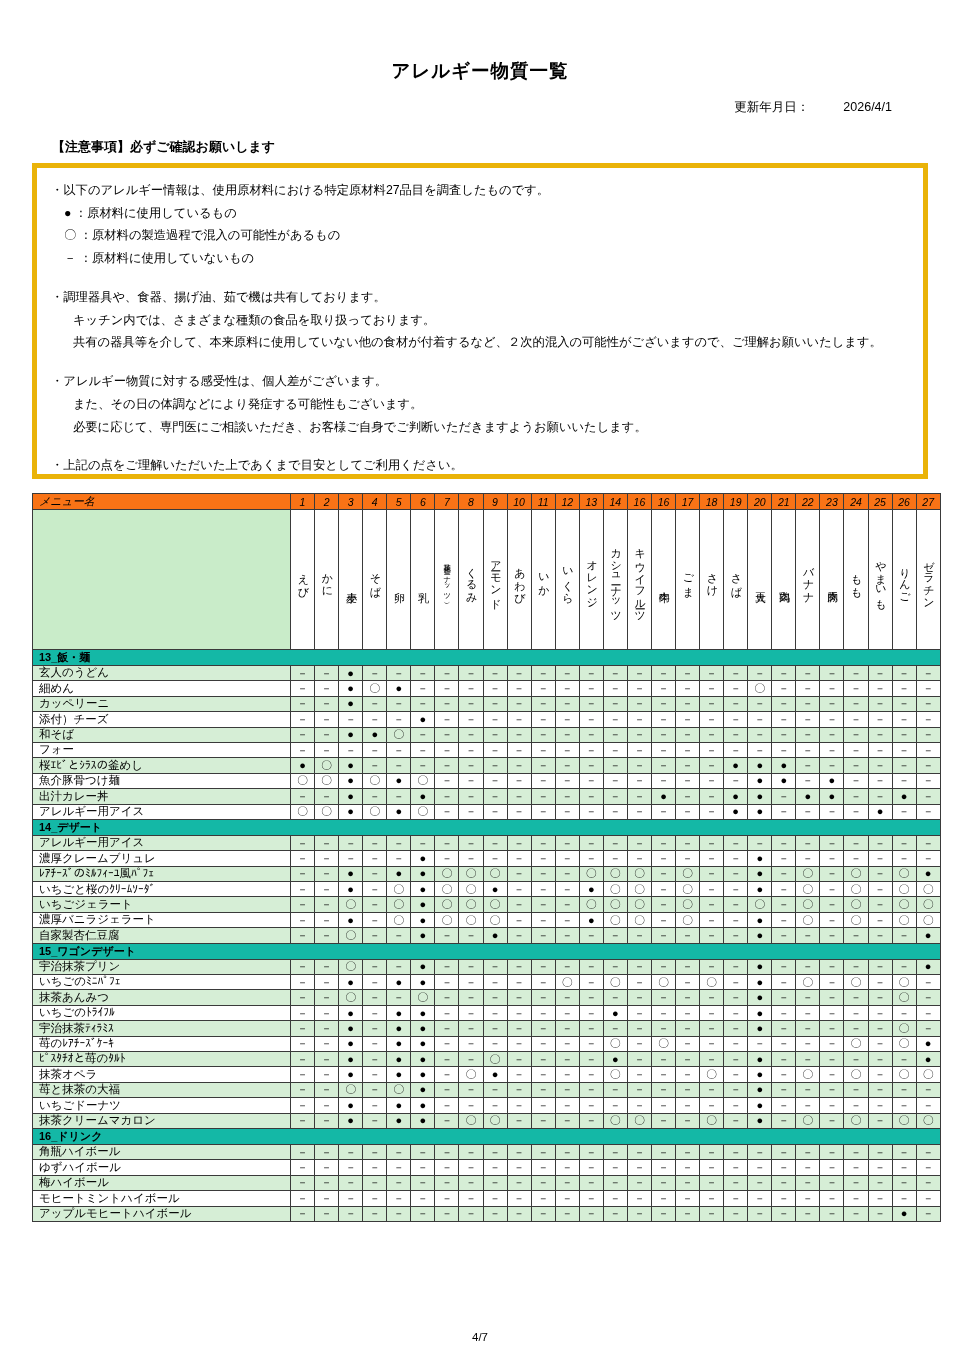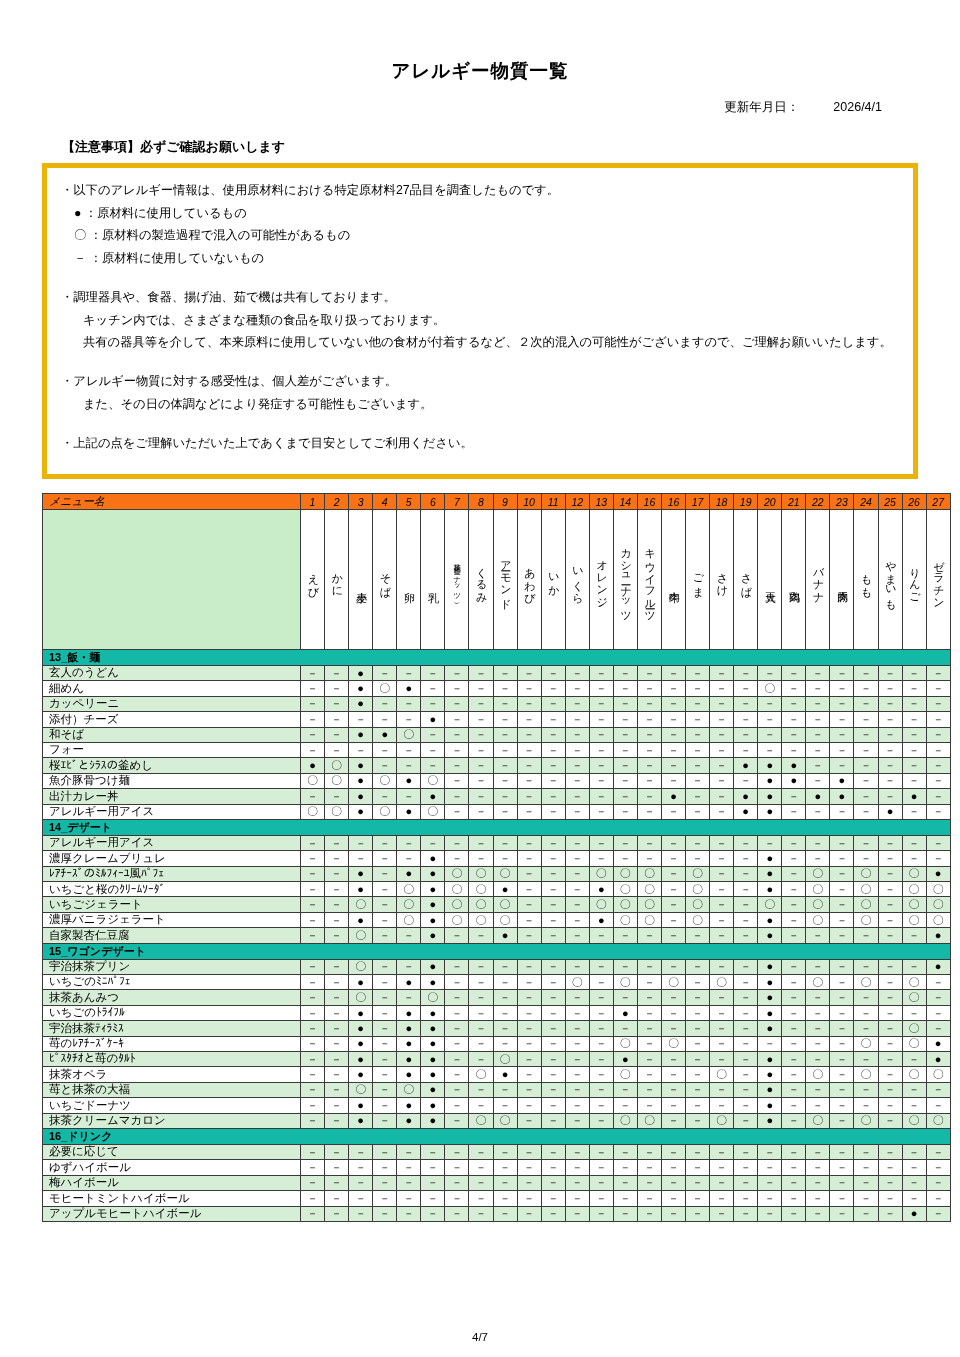--- a/index.html
+++ b/index.html
@@ -7,21 +7,21 @@
     margin: 0; padding: 0;
     background: #ffffff;
   }
   body {
     width: 960px; height: 1357px;
     position: relative;
     font-family: "Liberation Sans", "DejaVu Sans", sans-serif;
     color: #000;
     font-size: 12px;
   }
-  .page { position: relative; width: 960px; height: 1357px; padding: 0 42px; }
+  .page { position: relative; width: 960px; height: 1357px; padding: 0 32px; }
 
   
   .doc-title {
     text-align: center;
     font-size: 18.5px;
     font-weight: bold;
     letter-spacing: 1px;
     padding-top: 58px;
     text-decoration: underline;
     text-underline-offset: 5px;
@@ -161,20 +161,21 @@
     <div class="nl ind1">● ：原材料に使用しているもの</div>
     <div class="nl ind1">〇 ：原材料の製造過程で混入の可能性があるもの</div>
     <div class="nl ind1">－ ：原材料に使用していないもの</div>
     <div class="spacer"></div>
     <div class="nl">・調理器具や、食器、揚げ油、茹で機は共有しております。</div>
     <div class="nl ind2">キッチン内では、さまざまな種類の食品を取り扱っております。</div>
     <div class="nl ind2">共有の器具等を介して、本来原料に使用していない他の食材が付着するなど、２次的混入の可能性がございますので、ご理解お願いいたします。</div>
     <div class="spacer"></div>
     <div class="nl">・アレルギー物質に対する感受性は、個人差がございます。</div>
     <div class="nl ind2">また、その日の体調などにより発症する可能性もございます。</div>
+    <div class="nl ind2">必要に応じて、専門医にご相談いただき、お客様ご自身でご判断いただきますようお願いいたします。</div>
     <div class="spacer"></div>
     <div class="nl">・上記の点をご理解いただいた上であくまで目安としてご利用ください。</div>
   </div>
 
   <table class="allergen">
     <colgroup id="cg">
         <col class="namecol">
         <col class="markcol">
         <col class="markcol">
         <col class="markcol">
@@ -1112,21 +1113,21 @@
           <td class="mark"><span class="glyph-dash">－</span></td>
           <td class="mark"><span class="glyph-open">〇</span></td>
           <td class="mark"><span class="glyph-dash">－</span></td>
           <td class="mark"><span class="glyph-open">〇</span></td>
           <td class="mark"><span class="glyph-open">〇</span></td>
         </tr>
         <tr class="section">
           <td colspan="28">16_ドリンク</td>
         </tr>
         <tr class="data alt">
-          <td class="name">必要に応じて</td>
+          <td class="name">角瓶ハイボール</td>
           <td class="mark"><span class="glyph-dash">－</span></td>
           <td class="mark"><span class="glyph-dash">－</span></td>
           <td class="mark"><span class="glyph-dash">－</span></td>
           <td class="mark"><span class="glyph-dash">－</span></td>
           <td class="mark"><span class="glyph-dash">－</span></td>
           <td class="mark"><span class="glyph-dash">－</span></td>
           <td class="mark"><span class="glyph-dash">－</span></td>
           <td class="mark"><span class="glyph-dash">－</span></td>
           <td class="mark"><span class="glyph-dash">－</span></td>
           <td class="mark"><span class="glyph-dash">－</span></td>

